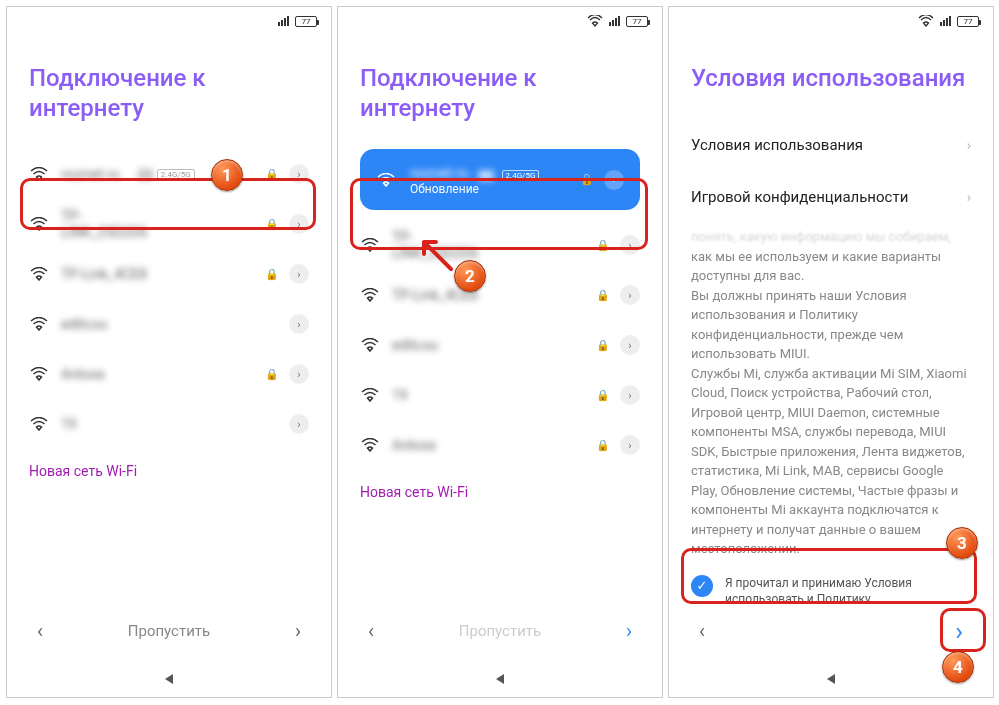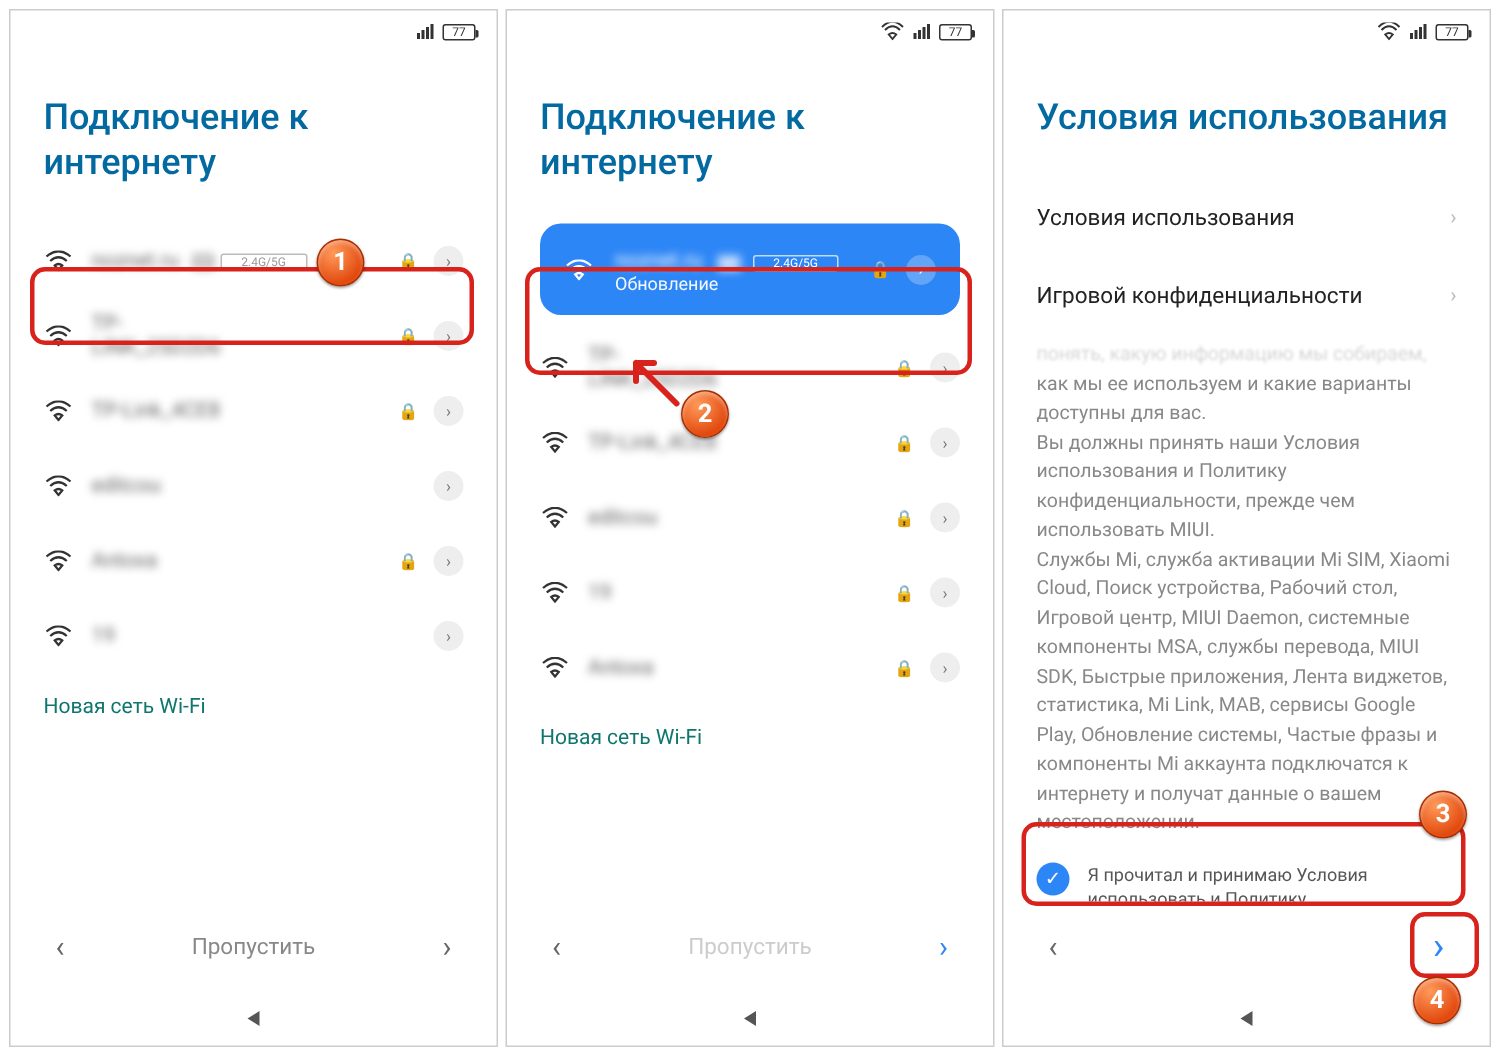--- a/index.html
+++ b/index.html
@@ -11,40 +11,40 @@
   .phone.p3 { left: 668px; }
 
   .statusbar { height: 28px; display: flex; justify-content: flex-end; align-items: center; padding: 0 14px; gap: 6px; color: #333; font-size: 11px; }
   .sig { display: inline-flex; gap: 1px; align-items: flex-end; }
   .sig span { width: 2px; background: #333; display: inline-block; }
   .sig span:nth-child(1){height:4px} .sig span:nth-child(2){height:6px} .sig span:nth-child(3){height:8px} .sig span:nth-child(4){height:10px}
   .batt { border: 1px solid #333; width: 22px; height: 11px; border-radius: 2px; position: relative; display: flex; align-items: center; justify-content: center; font-size: 8px; }
   .batt::after { content: ""; position: absolute; right: -3px; top: 3px; width: 2px; height: 5px; background: #333; border-radius: 0 1px 1px 0; }
 
   .content { flex: 1; padding: 12px 22px 0 22px; overflow: hidden; }
-  h1.title { font-size: 24px; font-weight: 500; color: #0369a1; line-height: 1.25; margin: 16px 0 26px 0; }
+  h1.title { font-size: 24px; font-weight: 500; color: #8b5cf6; line-height: 1.25; margin: 16px 0 26px 0; }
 
   .wifi-row { display: flex; align-items: center; height: 50px; position: relative; }
   .wifi-icon { width: 20px; display: flex; justify-content: center; color: #333; }
   .wifi-name { flex: 1; color: #666; font-size: 14px; padding-left: 12px; filter: blur(3px); }
   .lock { color: #aaa; font-size: 11px; }
   .arrow-btn { width: 20px; height: 20px; border-radius: 50%; background: #eee; color: #777; display: flex; align-items: center; justify-content: center; font-size: 11px; margin-left: 10px; }
   .badge-mi { font-size: 8px; background: #bbb; color: #fff; padding: 1px 3px; border-radius: 2px; margin-left: 6px; filter: blur(3px); }
-  .badge-band { font-size: 8px; border: 1px solid #bbb; color: #999; padding: 0 13px; border-radius: 2px; margin-left: 4px; }
+  .badge-band { font-size: 8px; border: 1px solid #bbb; color: #999; padding: 0 3px; border-radius: 2px; margin-left: 4px; }
 
   .wifi-card-selected { background: #2d86f6; color: #fff; border-radius: 14px; padding: 14px 16px; display: flex; align-items: center; }
   .wifi-card-selected .wifi-icon { color: #fff; }
   .wifi-card-selected .sub { font-size: 12px; opacity: .95; }
   .wifi-card-selected .name { font-size: 14px; filter: blur(3px); }
   .wifi-card-selected .badge-mi { background: rgba(255,255,255,.6); filter: blur(3px); }
   .wifi-card-selected .badge-band { border-color: rgba(255,255,255,.7); color: #fff; }
   .wifi-card-selected .arrow-btn { background: rgba(255,255,255,.25); color: #fff; }
   .wifi-card-selected .lock { color: #fff; }
 
-  .link { color: #0f766e; font-size: 14px; margin-top: 14px; display: inline-block; }
+  .link { color: #a21caf; font-size: 14px; margin-top: 14px; display: inline-block; }
 
   .nav { height: 60px; display: flex; align-items: center; justify-content: space-between; padding: 0 22px; }
   .nav .mid { flex: 1; text-align: center; color: #888; font-size: 15px; }
   .nav-chev { color: #666; font-size: 20px; padding: 4px 8px; }
   .nav-chev.blue { color: #2d86f6; }
 
   .softkey { height: 36px; display: flex; align-items: center; justify-content: center; color: #555; }
   .softkey svg { width: 14px; height: 14px; }
 
   

